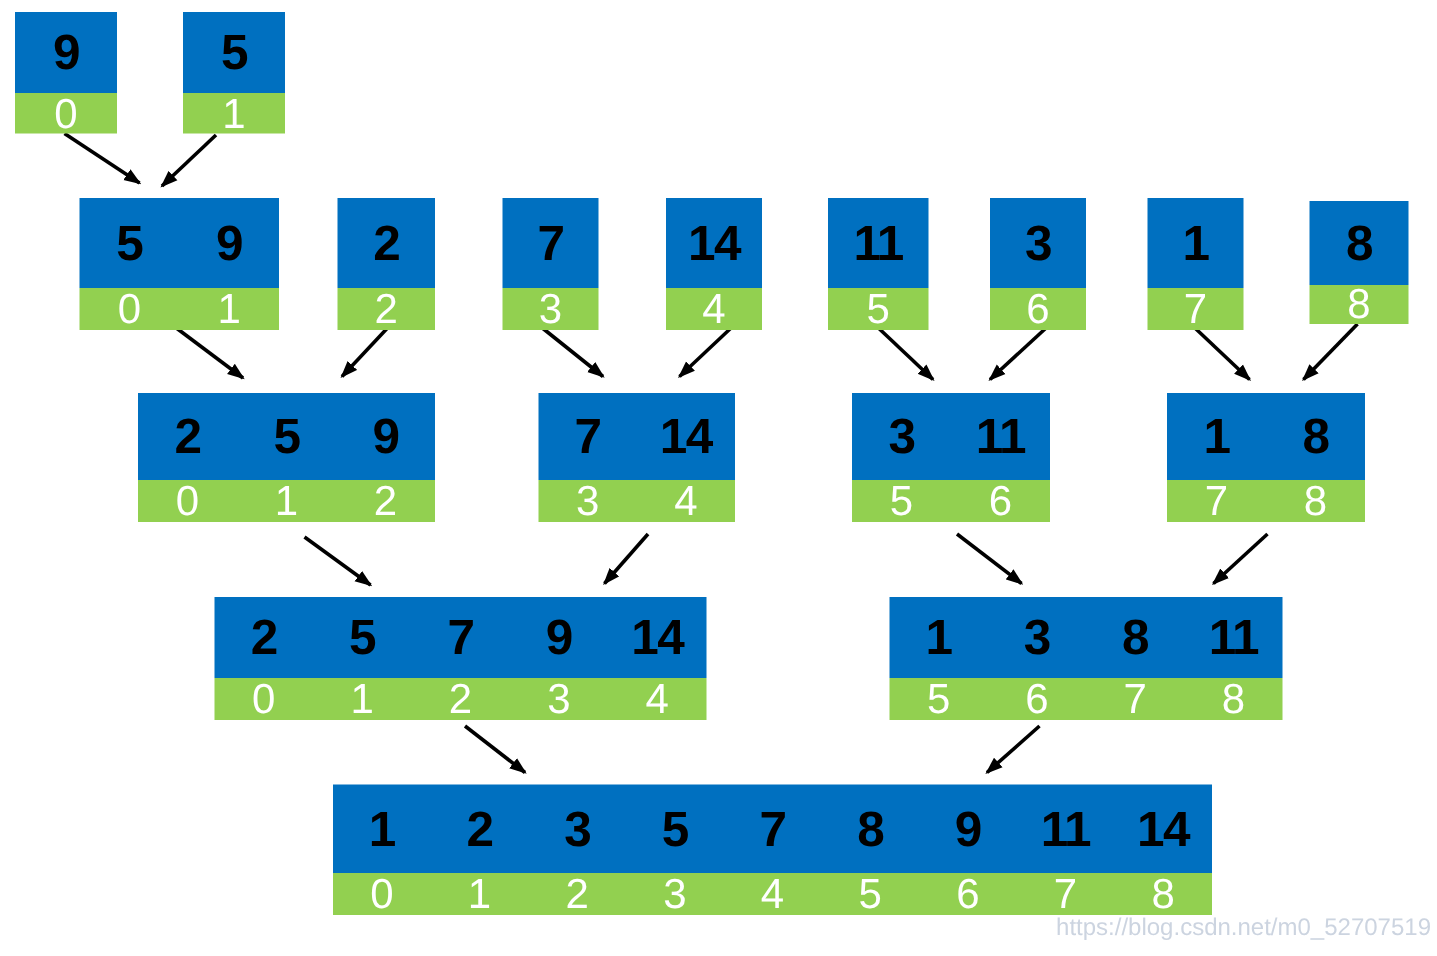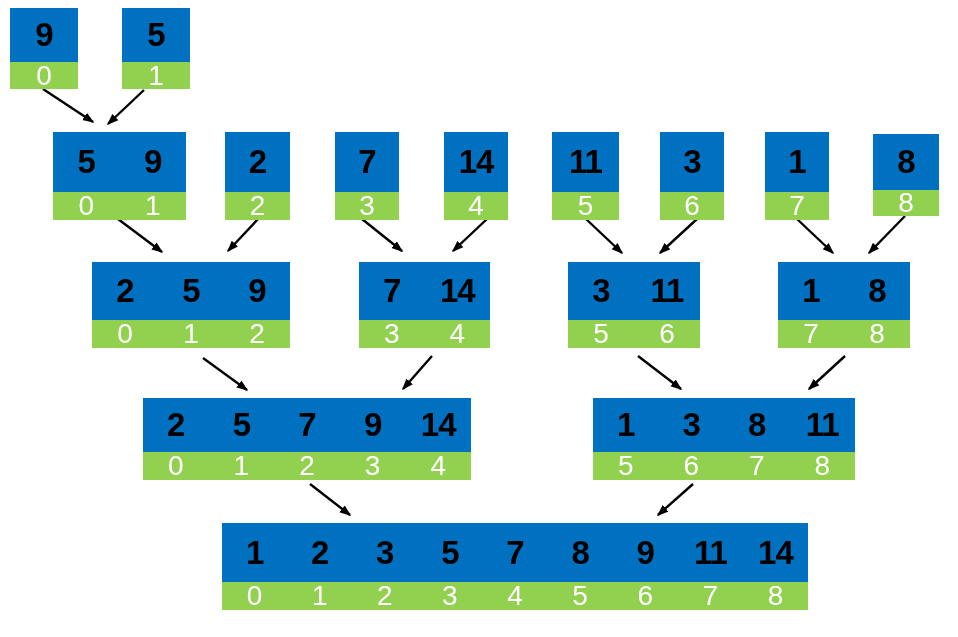--- a/index.html
+++ b/index.html
@@ -235,13 +235,14 @@
           <span class="cell">3</span>
           <span class="cell">4</span>
           <span class="cell">5</span>
           <span class="cell">6</span>
           <span class="cell">7</span>
           <span class="cell">8</span>
         </div>
       </div>
     </div>
 
+  <div class="watermark">https://blog.csdn.net/m0_52707519</div>
 </div>
 
 </body></html>

